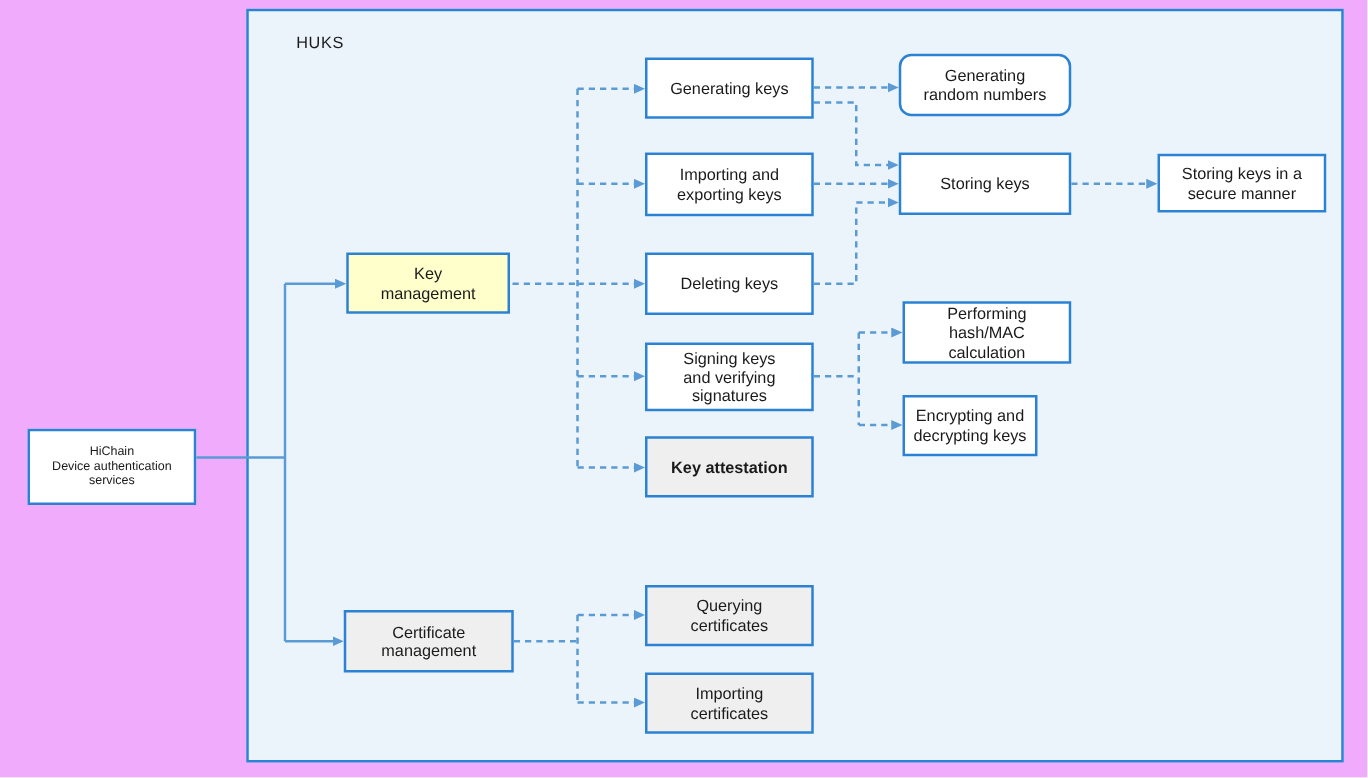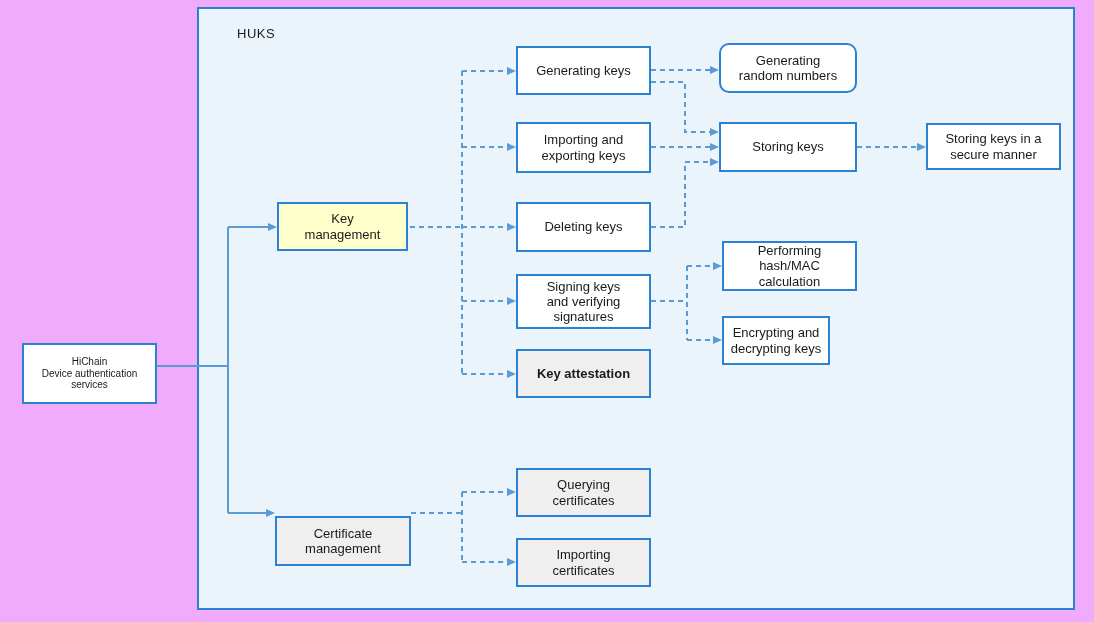--- a/index.html
+++ b/index.html
@@ -110,21 +110,21 @@
     </g>
   </svg>
 
   <div class="node" style="left:22px; top:343px; width:135px; height:61px; font-size:10px;">HiChain
 Device authentication
 services</div>
 
   <div class="node yellow" style="left:277px; top:202px; width:131px; height:49px;">Key
 management</div>
 
-  <div class="node gray" style="left:275px; top:488px; width:136px; height:50px;margin-top:28px;">Certificate
+  <div class="node gray" style="left:275px; top:488px; width:136px; height:50px;">Certificate
 management</div>
 
   <div class="node" style="left:516px; top:46px; width:135px; height:49px;">Generating keys</div>
 
   <div class="node" style="left:516px; top:122px; width:135px; height:51px;">Importing and
 exporting keys</div>
 
   <div class="node" style="left:516px; top:202px; width:135px; height:50px;">Deleting keys</div>
 
   <div class="node" style="left:516px; top:274px; width:135px; height:55px;">Signing keys

